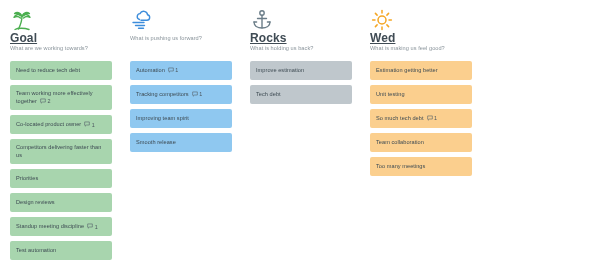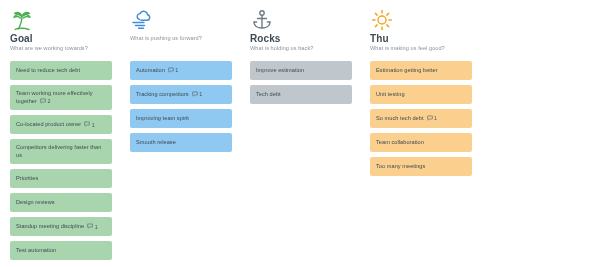--- a/index.html
+++ b/index.html
@@ -37,25 +37,26 @@
   .icon-wrap {
     height: 26px;
     display: flex;
     align-items: flex-end;
     margin-bottom: 2px;
   }
   .icon-wrap svg {
     display: block;
   }
   .col-title {
-    font-size: 10px;
+    font-size: 12px;
     font-weight: bold;
     line-height: 9px;
     color: #3f4b54;
     letter-spacing: 0.1px;
+    text-decoration: underline;
   }
   .col-sub {
     font-size: 5.6px;
     line-height: 8px;
     color: #8a949b;
     margin-top: 1px;
     letter-spacing: 0.05px;
   }
   .cards {
     display: flex;
@@ -229,21 +230,21 @@
             <path d="M12 2.6v2.4"></path>
             <path d="M12 19v2.4"></path>
             <path d="M2.6 12h2.4"></path>
             <path d="M19 12h2.4"></path>
             <path d="M5.4 5.4l1.7 1.7"></path>
             <path d="M16.9 16.9l1.7 1.7"></path>
             <path d="M18.6 5.4l-1.7 1.7"></path>
             <path d="M7.1 16.9l-1.7 1.7"></path>
           </svg>
         </div>
-        <div class="col-title">Thu</div>
+        <div class="col-title">Wed</div>
         <div class="col-sub">What is making us feel good?</div>
       </div>
       <div class="cards">
         <div class="card c-sun" style="background: rgb(251, 207, 142);">
           <div><span class="ctext">Estimation getting better</span></div>
         </div>
         <div class="card c-sun" style="background: rgb(251, 207, 142);">
           <div><span class="ctext">Unit testing</span></div>
         </div>
         <div class="card c-sun" style="background: rgb(251, 207, 142);">

